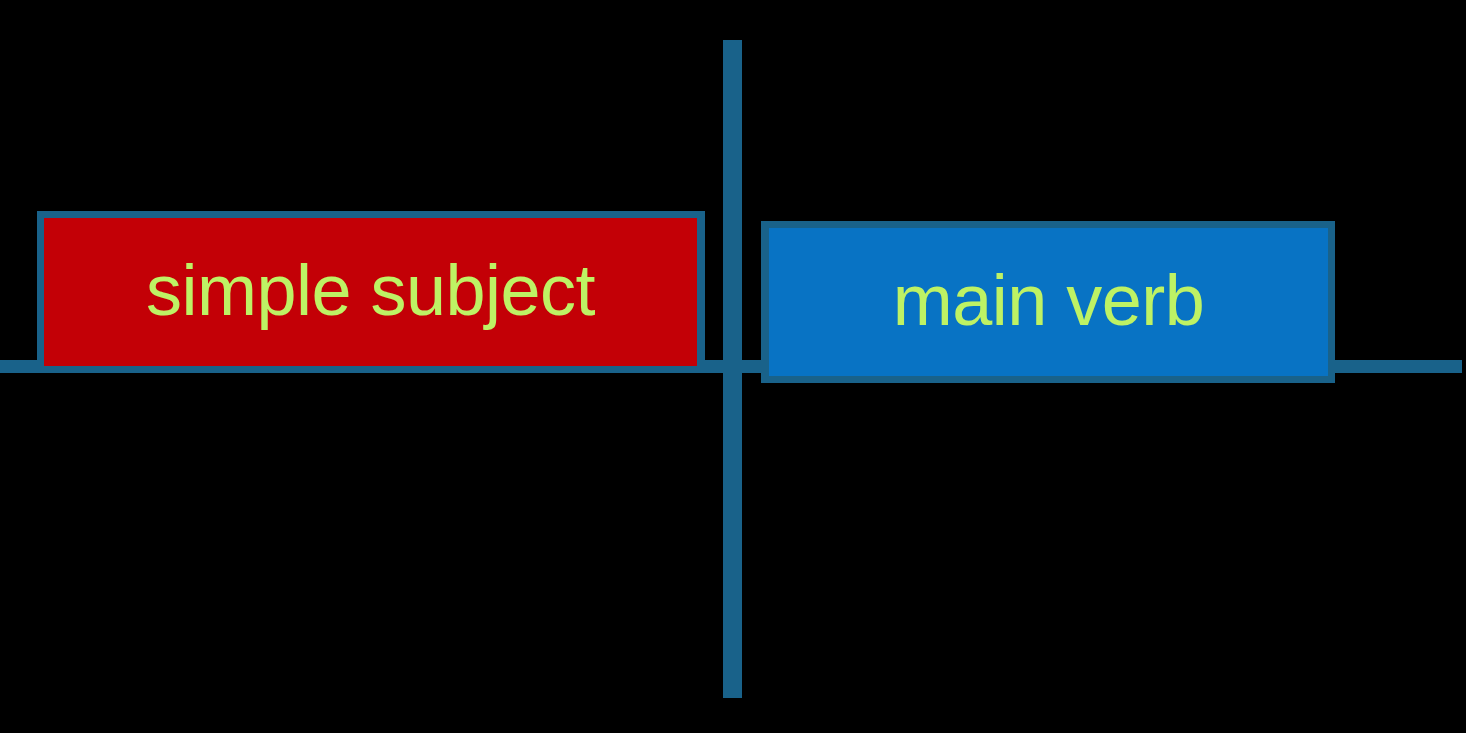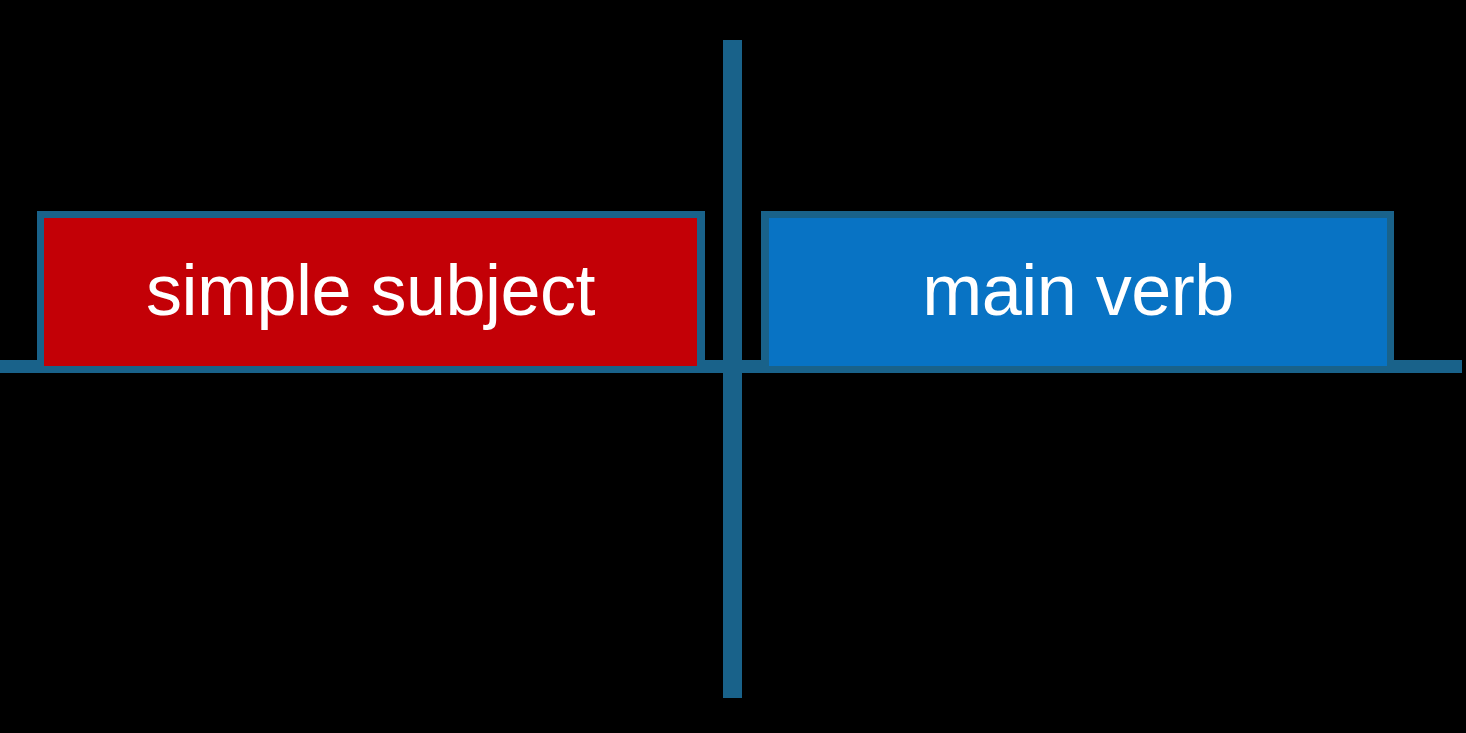--- a/index.html
+++ b/index.html
@@ -41,41 +41,42 @@
     position: absolute;
     top: 211px;
     height: 162px;
     box-sizing: border-box;
     border: 7px solid #19628A;
     display: flex;
     align-items: center;
     justify-content: center;
   }
   .slot-box .slot-label {
-    color: #ffffff;
+    color: #bef264;
     font-size: 72px;
     line-height: 1;
     letter-spacing: -0.5px;
     white-space: nowrap;
     transform: translateY(-2px);
   }
 
   #subject-box {
     left: 37px;
     width: 668px;
     background: #C30006;
     border-right-width: 8px;
     z-index: 2;
   }
   #verb-box {
     left: 761px;
-    width: 633px;
+    width: 574px;
     background: #0873C4;
     border-left-width: 8px;
     z-index: 2;
+    margin-top: 10px;
   }
 
   
   .divider { z-index: 3; }
   .baseline { z-index: 1; }
 </style>
 </head>
 <body>
 
 <div id="diagram-canvas">

